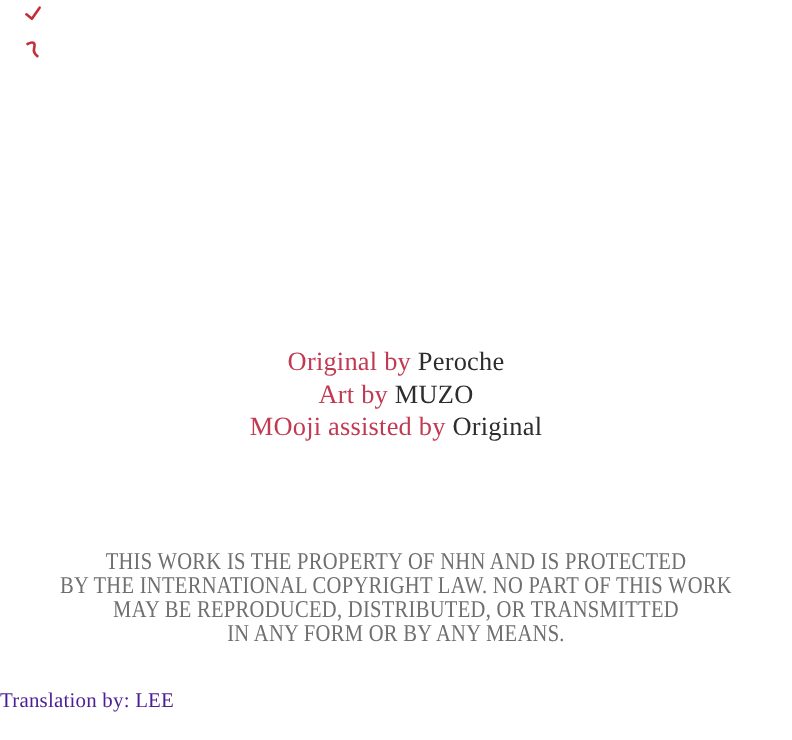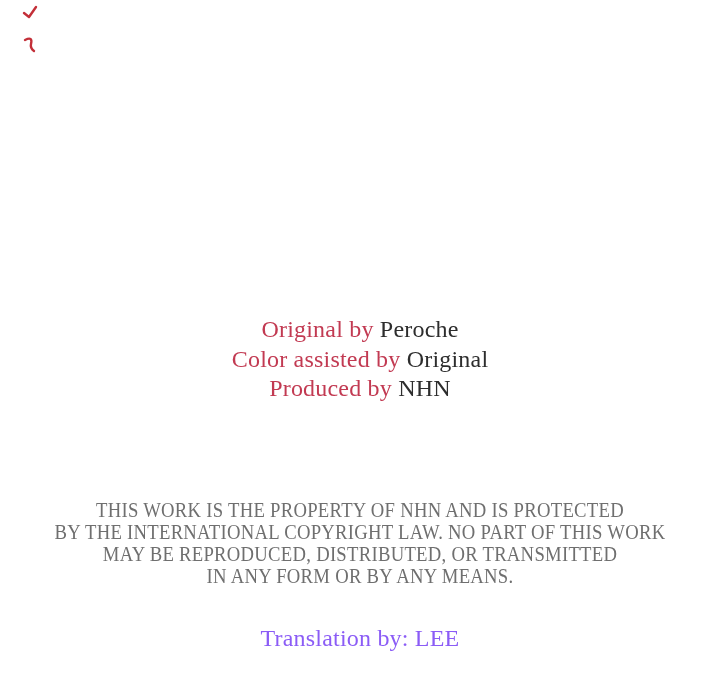--- a/index.html
+++ b/index.html
@@ -49,49 +49,48 @@
     transform: scaleX(0.85);
     transform-origin: 50% 0;
     white-space: nowrap;
     letter-spacing: 0.3px;
   }
   .translation {
     position: absolute;
     top: 626px;
     left: 0;
     width: 720px;
-    text-align: center;
-    font-size: 24px;
+    font-size: 19px;
     line-height: 24px;
-    color: #8b5cf6;
+    color: #4c1d95;
     letter-spacing: 0.2px;
   }
 </style>
 </head>
 <body>
 
 <div class="page">
 
   <svg class="corner-marks" viewBox="0 0 26 50" xmlns="http://www.w3.org/2000/svg">
     <path d="M4 9 L9 13 L16 3" fill="none" stroke="#c0242e" stroke-width="2.4" stroke-linecap="round" stroke-linejoin="round"></path>
     <path d="M5 36 Q13 32 11 40 Q10 44 14 47" fill="none" stroke="#c0242e" stroke-width="2.4" stroke-linecap="round" stroke-linejoin="round"></path>
   </svg>
 
   <div class="credits">
     <div class="credit-line">
       <span class="role">Original by</span>
       <span class="name">Peroche</span>
     </div>
     <div class="credit-line">
-      <span class="role">Color assisted by</span>
-      <span class="name">Original</span>
+      <span class="role">Art by</span>
+      <span class="name">MUZO</span>
     </div>
     <div class="credit-line">
-      <span class="role">Produced by</span>
-      <span class="name">NHN</span>
+      <span class="role">MOoji assisted by</span>
+      <span class="name">Original</span>
     </div>
   </div>
 
   <div class="copyright">
     <div>THIS WORK IS THE PROPERTY OF NHN AND IS PROTECTED</div>
     <div>BY THE INTERNATIONAL COPYRIGHT LAW. NO PART OF THIS WORK</div>
     <div>MAY BE REPRODUCED, DISTRIBUTED, OR TRANSMITTED</div>
     <div>IN ANY FORM OR BY ANY MEANS.</div>
   </div>
 

